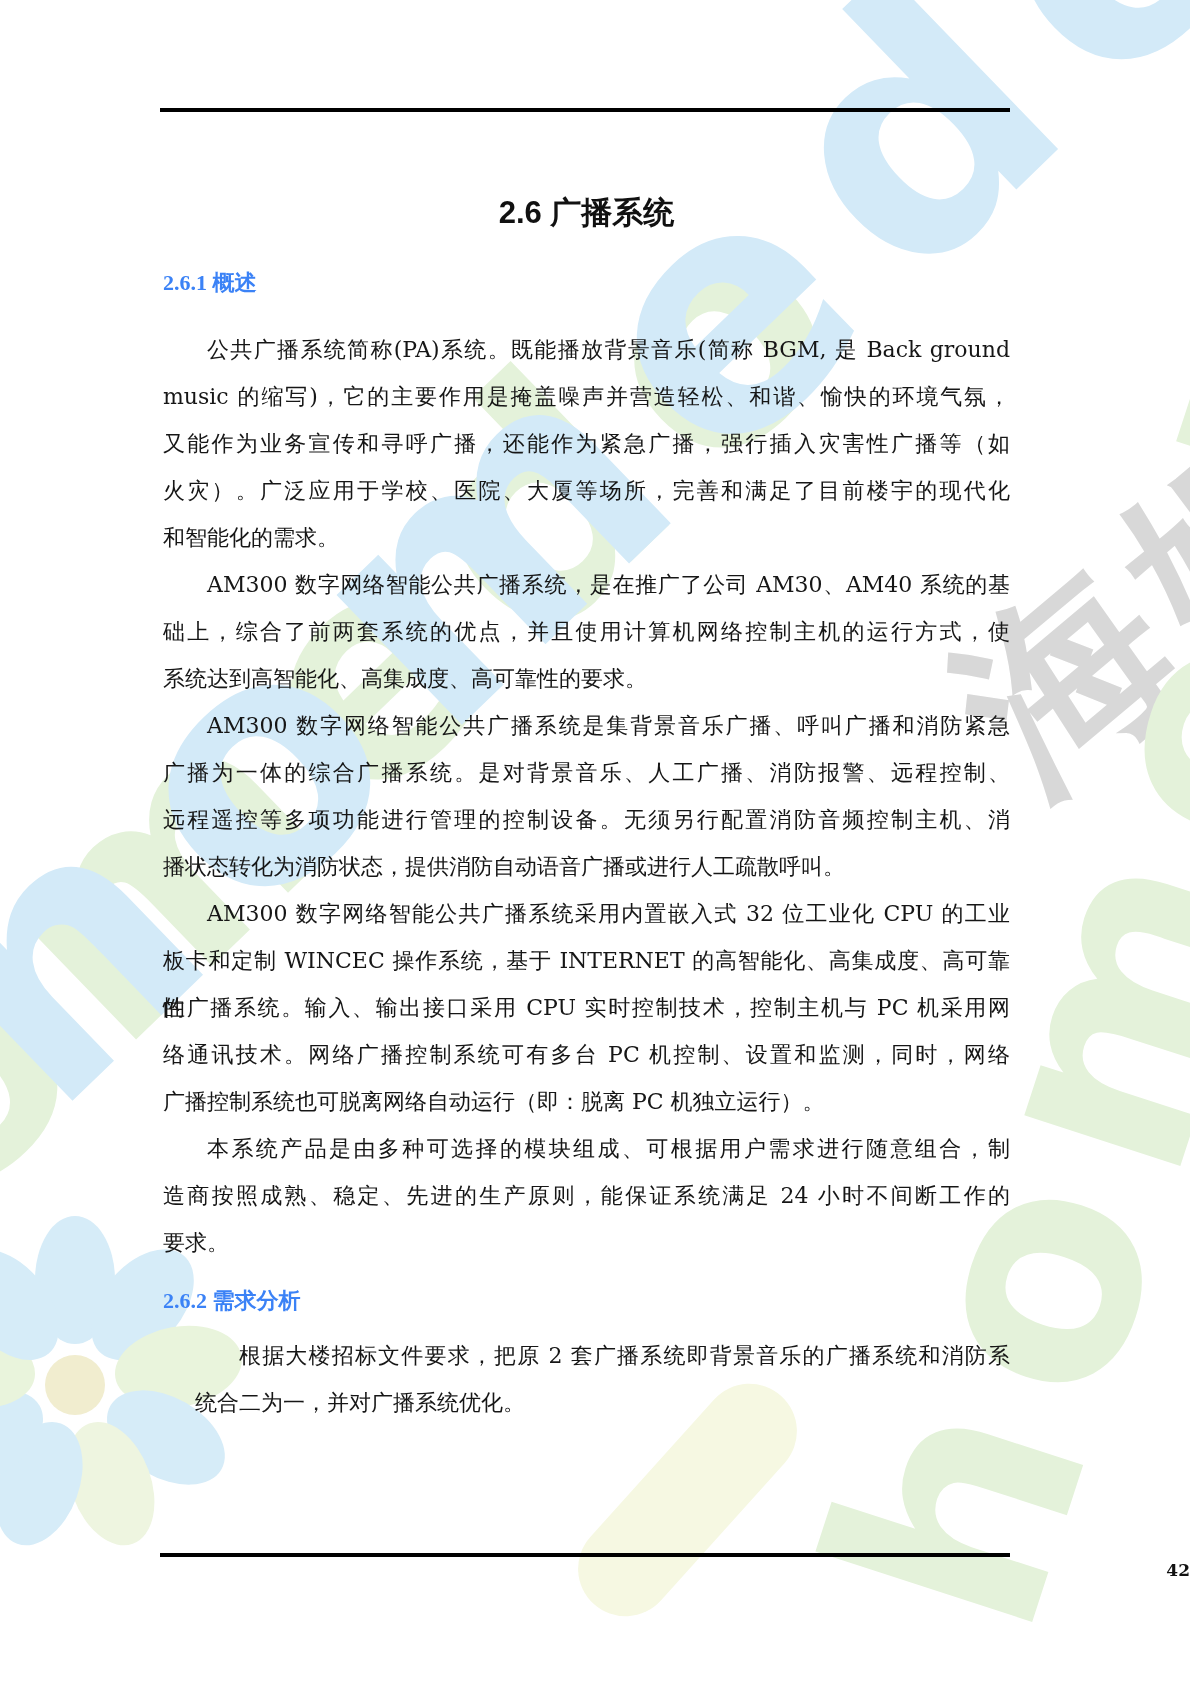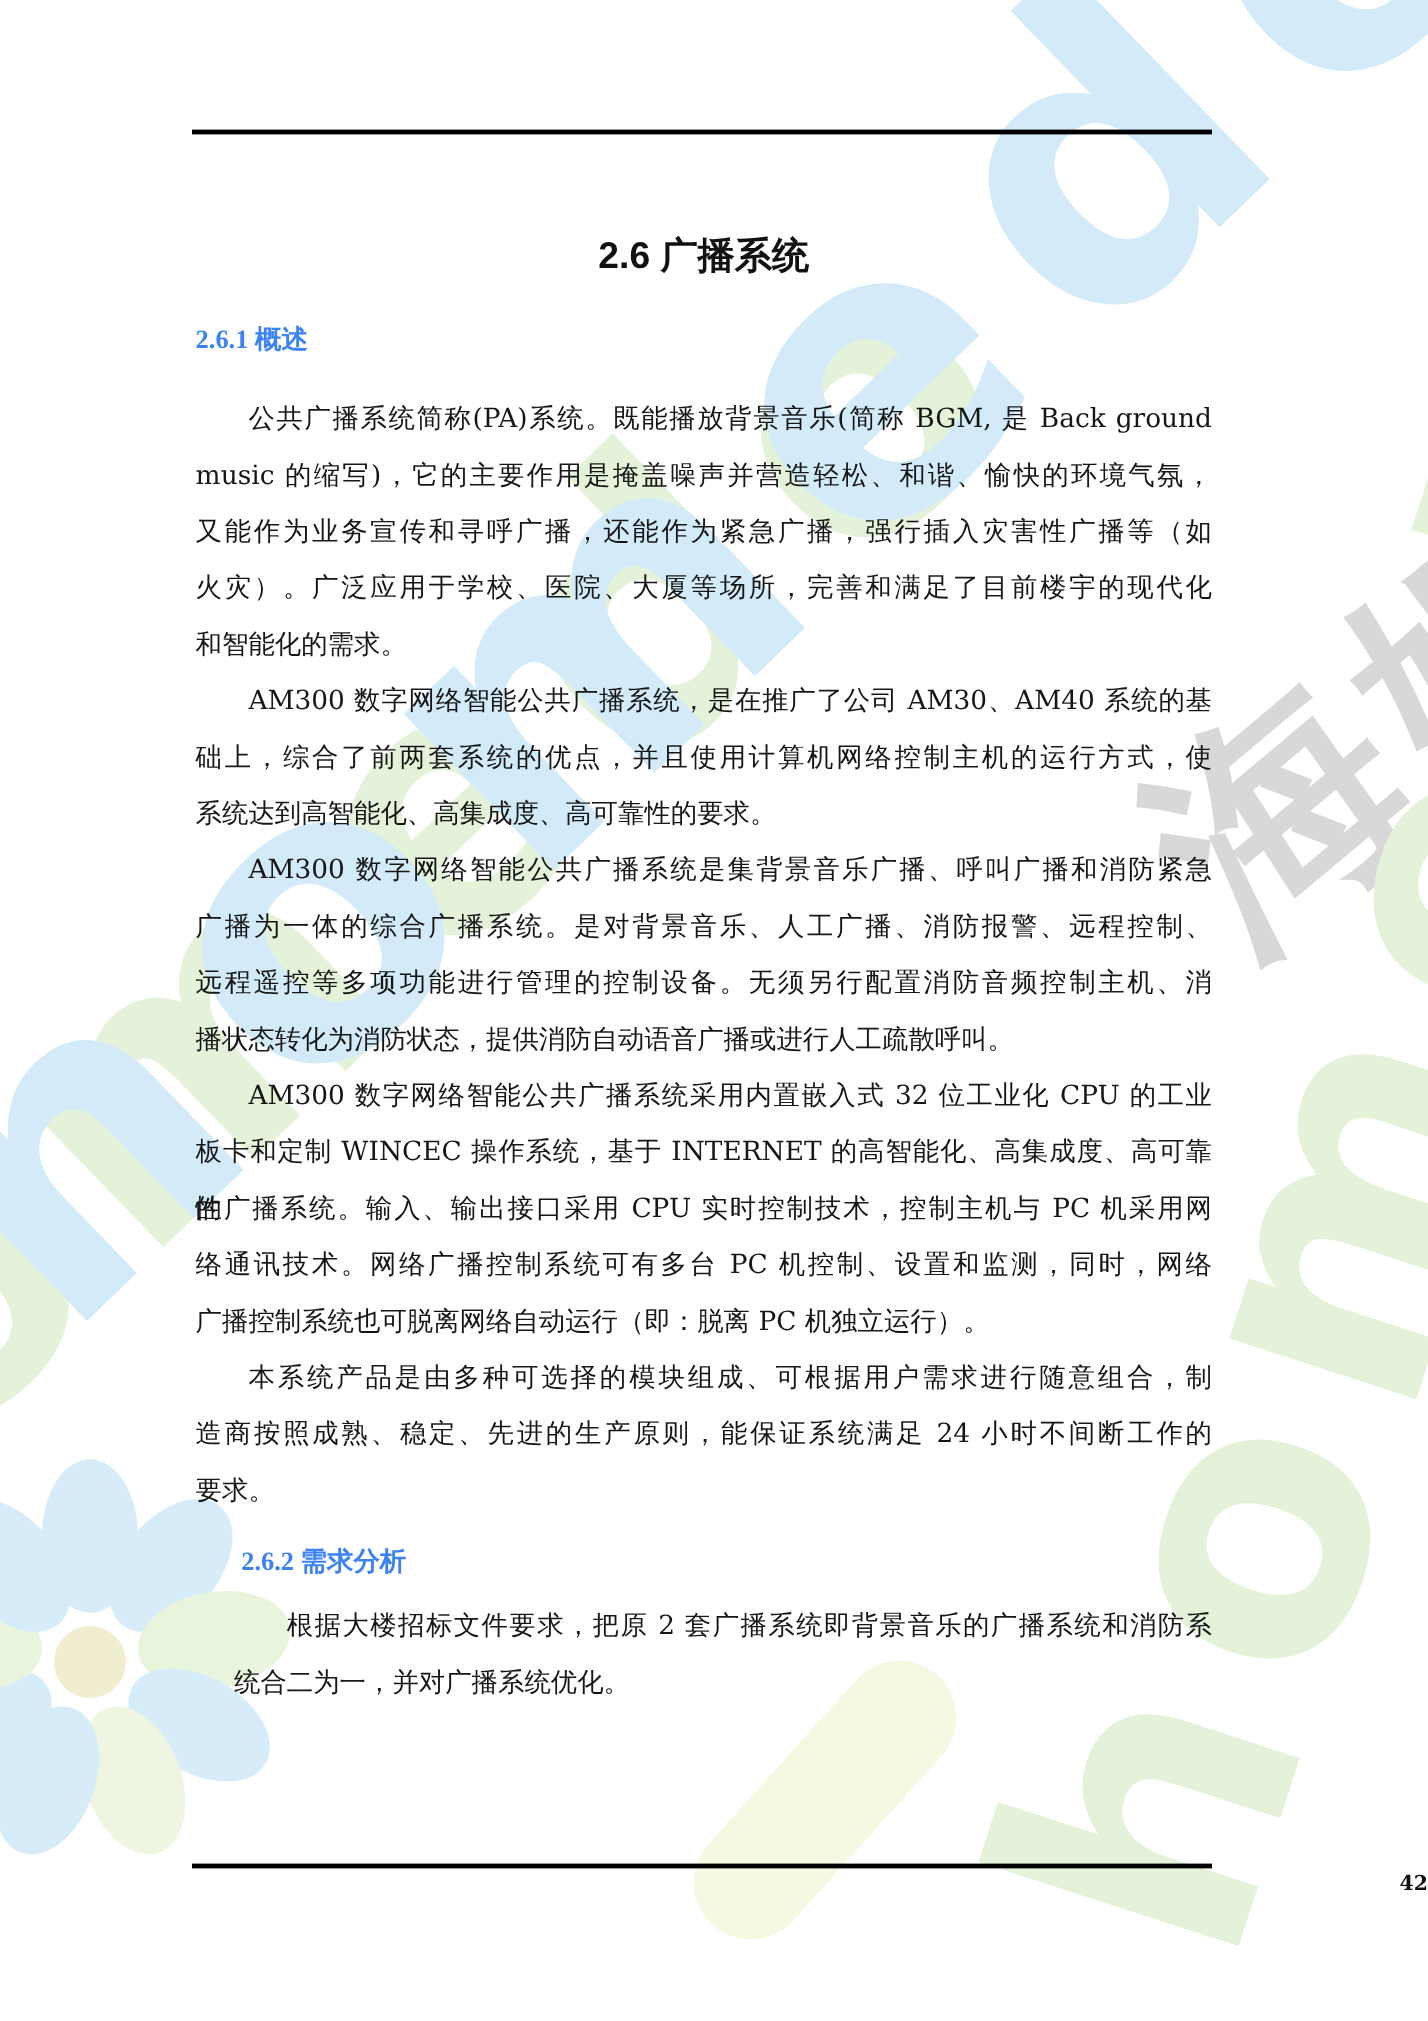--- a/index.html
+++ b/index.html
@@ -30,21 +30,21 @@
   .wm-flower{position:absolute;z-index:0;left:-115px;top:1195px;}
   
   .rule{position:absolute;left:160px;width:850px;height:4px;background:#000;z-index:2;}
   .rule-top{top:108px;}
   .rule-bottom{top:1553px;}
   .content{position:absolute;left:163px;top:0;width:847px;z-index:2;}
   .h1{margin:193px 0 0 0;font-family:"Liberation Sans", sans-serif;
       font-weight:700;font-size:31px;line-height:40px;color:#111;text-align:center;}
   .h2{margin:35px 0 0 0;font-family:Liberation Serif, serif;
       font-weight:700;font-size:22px;line-height:30px;color:#3b82f6;}
-  .h2.second{margin-top:20px;margin-left:38px;}
+  .h2.second{margin-top:20px;}
   .para{margin:0;}
   .para.first{margin-top:28px;}
   .para.after-h2{margin-top:16px;margin-left:32px;}
   .line{height:47px;line-height:47px;font-size:22px;
         text-align:justify;text-align-last:justify;}
   .line.end{text-align-last:left;}
   .line.indent{text-indent:44px;}
   .footer-num{position:absolute;left:0;top:1560px;width:1190px;z-index:2;
       text-align:right;font-size:17px;font-weight:bold;
       font-family:"DejaVu Serif", serif;color:#111;}

